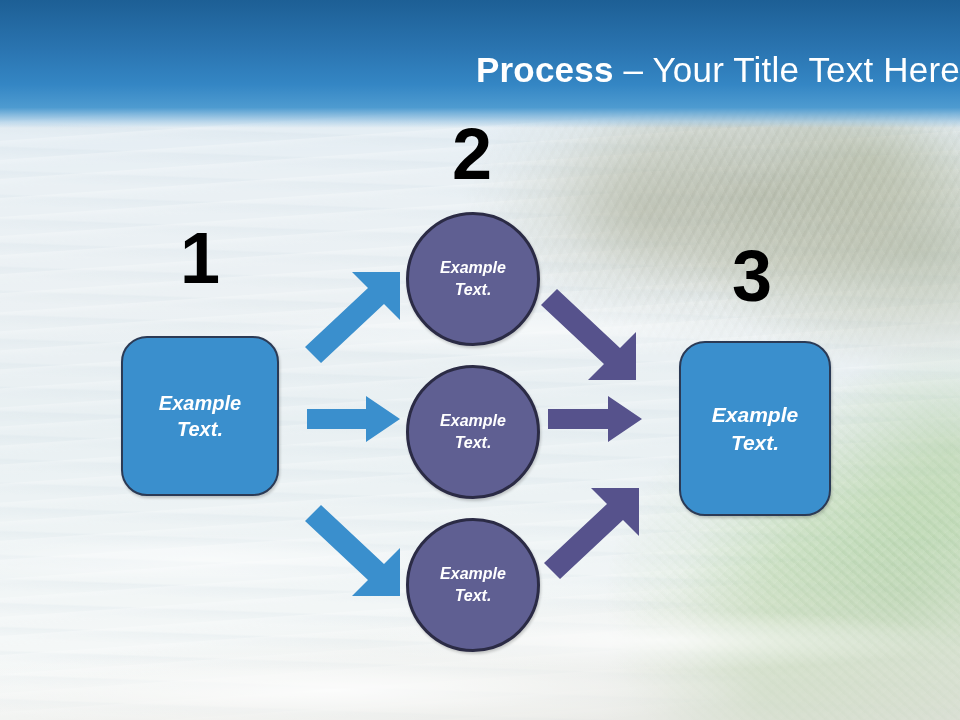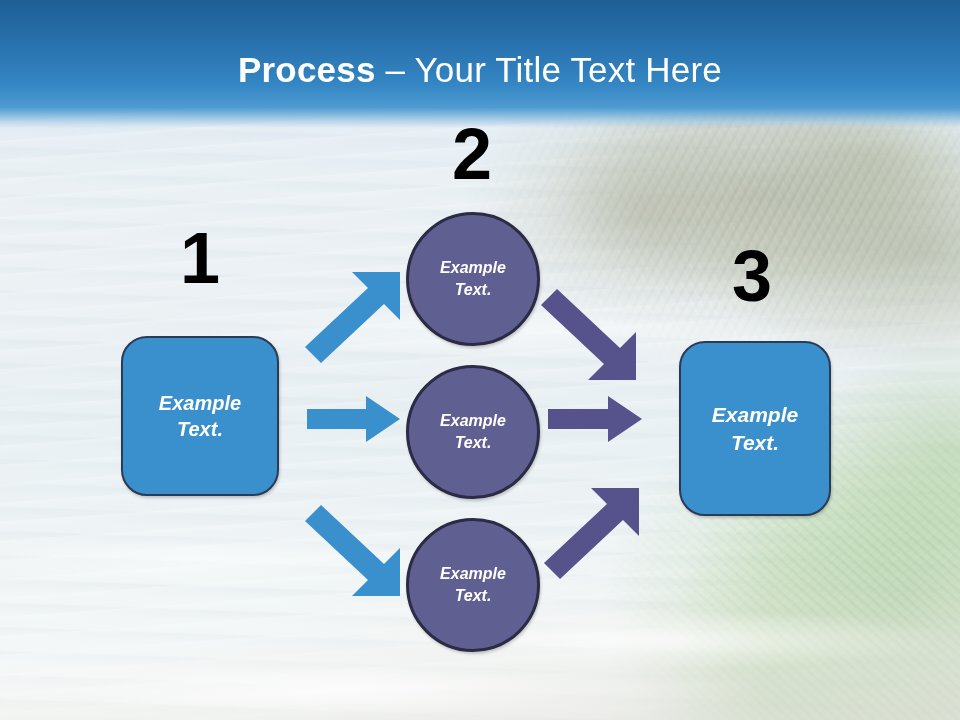--- a/index.html
+++ b/index.html
@@ -126,21 +126,21 @@
         #3486c4 66%,
         #4e9bd0 84%,
         rgba(150,195,227,0.55) 95%,
         rgba(200,222,238,0.0) 100%);
   }
   .title-text {
     position: absolute;
     left: 0;
     top: 50px;
     width: 960px;
-    text-align: center;
+    text-align: right;
     color: #ffffff;
     font-size: 35px;
     line-height: 40px;
     letter-spacing: 0.2px;
     white-space: nowrap;
   }
   .title-strong { font-weight: bold; }
   .title-rest { font-weight: normal; }
 
   

